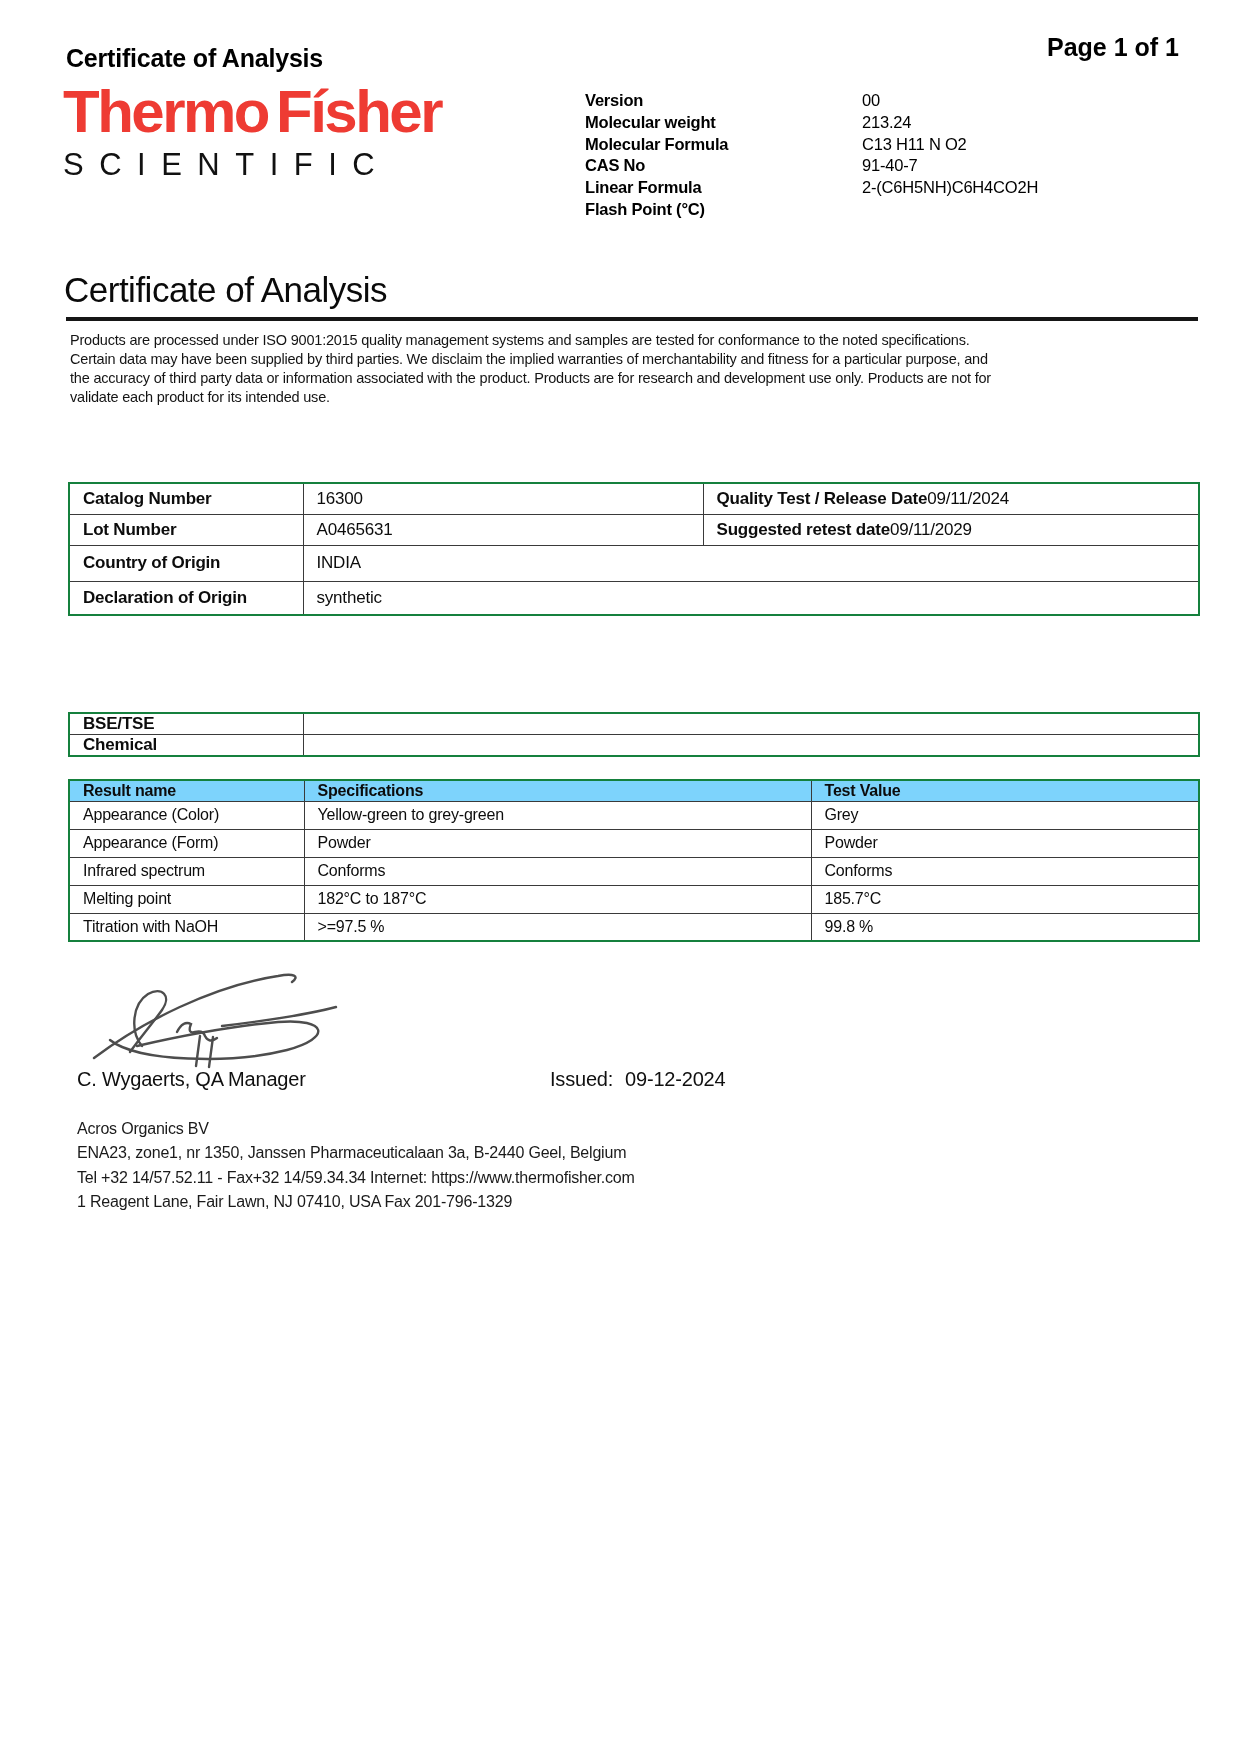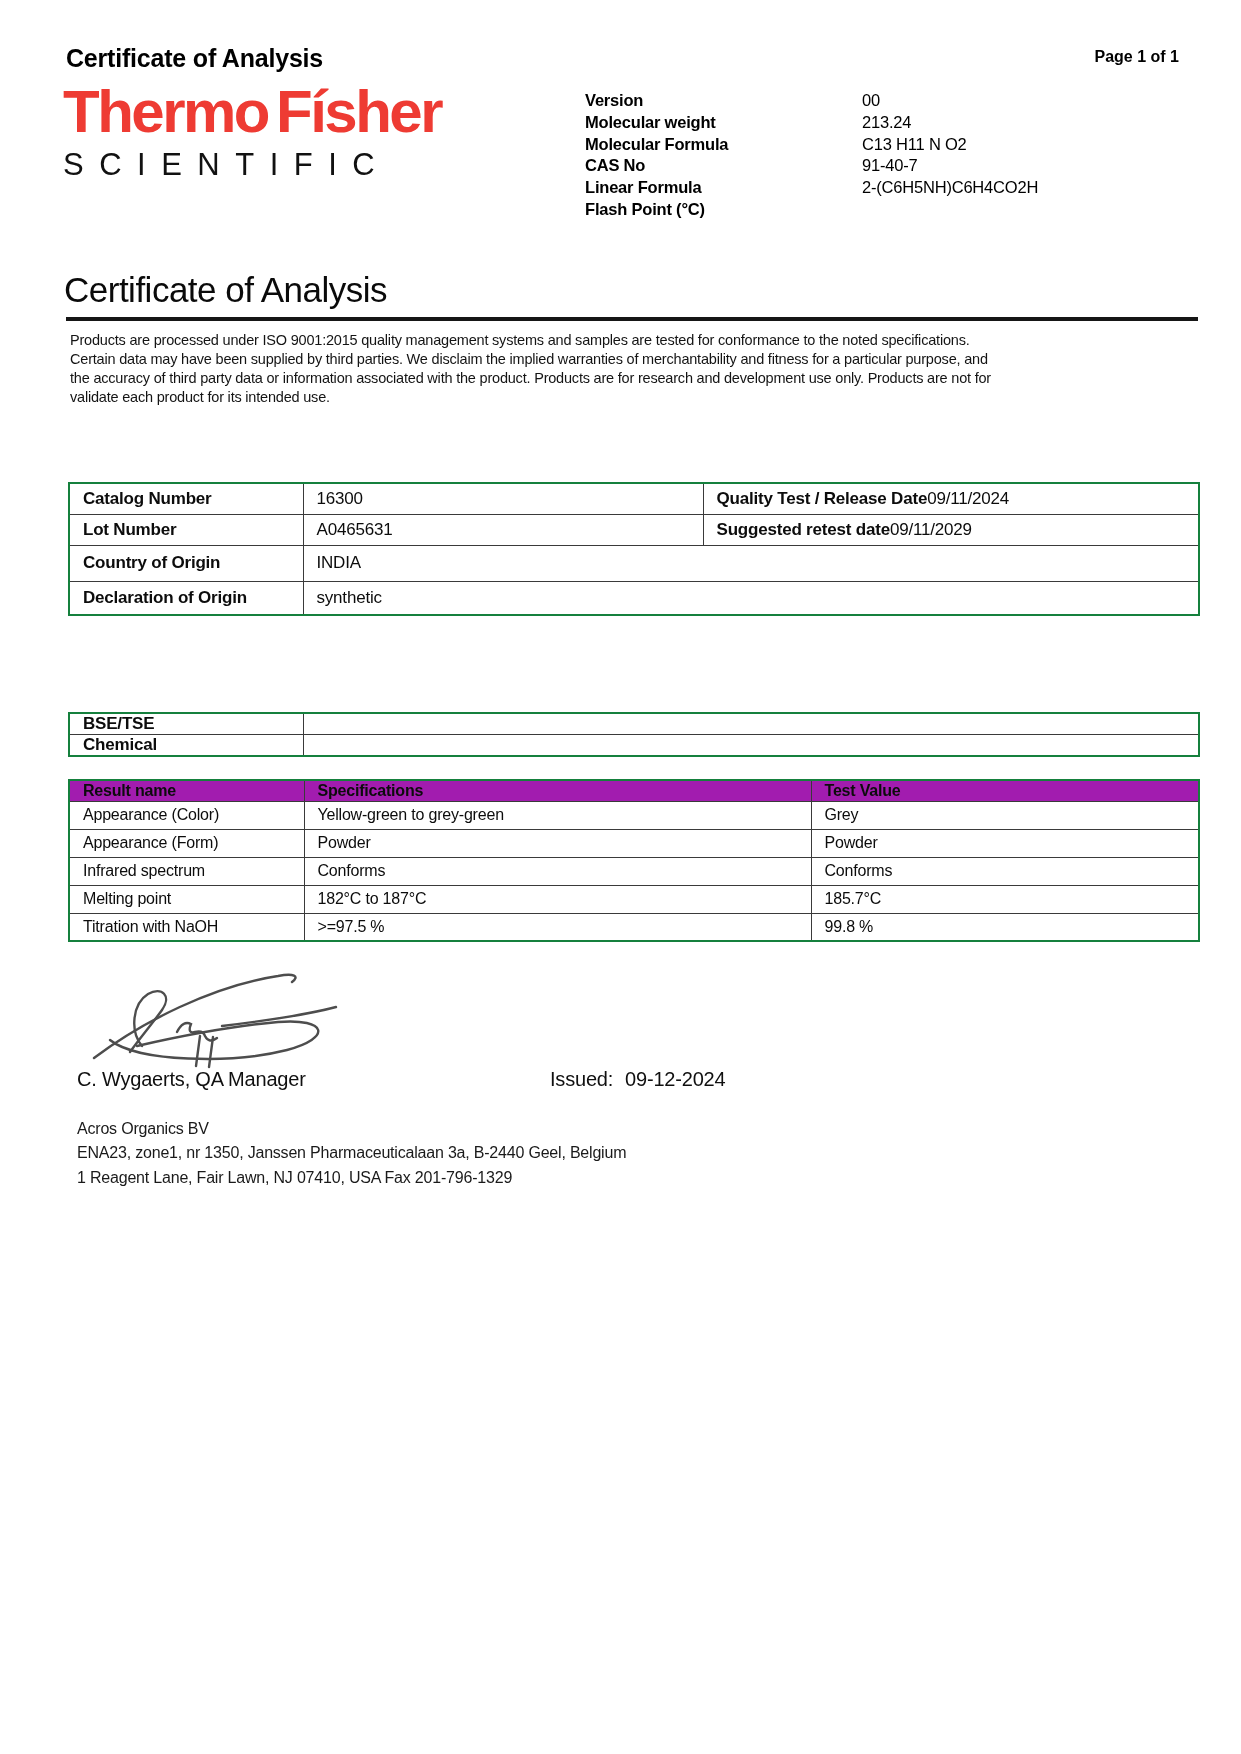--- a/index.html
+++ b/index.html
@@ -2,21 +2,21 @@
 <html><head>
 <meta charset="utf-8">
 <style>
   * { box-sizing: border-box; margin: 0; padding: 0; }
   html, body { background: #ffffff; }
   body { font-family: "Liberation Sans", sans-serif; color: #000; }
   .page { position: relative; width: 1241px; height: 1754px; background: #fff; overflow: hidden; }
   .abs { position: absolute; }
 
   .hdr-title { left: 66px; top: 44px; font-size: 25px; font-weight: 700; letter-spacing: -0.2px; }
-  .page-ind  { right: 62px; top: 48px; font-size: 16px; font-weight: 700; }
+  .page-ind  { right: 62px; top: 33px; font-size: 25px; font-weight: 700; }
 
   .logo { left: 63px; top: 82px; line-height: 1; }
   .logo-main { font-size: 60px; font-weight: 700; color: #EE3B33; letter-spacing: -2.5px; }
   .logo-fisher { margin-left: 8px; }
   .logo-sci { margin-top: 7px; font-size: 31px; font-weight: 400; color: #111; letter-spacing: 15.5px; }
 
   .prod-info { left: 585px; top: 90px; font-size: 16.5px; line-height: 21.8px; }
   .pi-row { white-space: nowrap; }
   .pi-label { display: inline-block; width: 277px; font-weight: 700; letter-spacing: -0.2px; }
   .pi-value { letter-spacing: -0.2px; }
@@ -37,21 +37,21 @@
   .details td.h36 { height: 36px; }
   .details td.h34 { height: 34px; }
   .rc { display: flex; justify-content: flex-start; align-items: center; padding-right: 64px; }
   .rc .rc-lbl { font-weight: 700; }
 
   .bse { top: 712px; padding-left: 44px; }
   .bse td { height: 21px; }
 
   .results { top: 779px; }
   .results td { font-size: 16px; height: 28px; }
-  .results td.rh { height: 21px; background: #a21caf; font-weight: 700; }
+  .results td.rh { height: 21px; background: #7dd3fc; font-weight: 700; }
 
   .sig-wrap { left: 82px; top: 960px; }
   .signer-line { left: 77px; top: 1068px; font-size: 20px; letter-spacing: -0.2px; color: #101010; white-space: nowrap; }
   .issued-line { left: 550px; top: 1068px; font-size: 20px; letter-spacing: -0.2px; color: #101010; white-space: nowrap; }
   .issued-line .gap { margin-left: 12px; }
 
   .footer { left: 77px; top: 1117px; font-size: 16px; line-height: 24.3px; letter-spacing: -0.2px; color: #1a1a1a; }
   .ft-line { white-space: nowrap; }
 </style>
 </head>
@@ -194,16 +194,17 @@
       </g>
     </svg>
   </div>
 
   <div class="abs signer-line">C. Wygaerts, QA Manager</div>
   <div class="abs issued-line"><span>Issued:</span><span class="gap">09-12-2024</span></div>
 
   <div class="abs footer">
     <div class="ft-line">Acros Organics BV</div>
     <div class="ft-line">ENA23, zone1, nr 1350, Janssen Pharmaceuticalaan 3a, B-2440 Geel, Belgium</div>
+    <div class="ft-line">Tel +32 14/57.52.11 - Fax+32 14/59.34.34 Internet: https://www.thermofisher.com</div>
     <div class="ft-line">1 Reagent Lane, Fair Lawn, NJ 07410, USA Fax 201-796-1329</div>
   </div>
 
 </div>
 
 </body></html>

